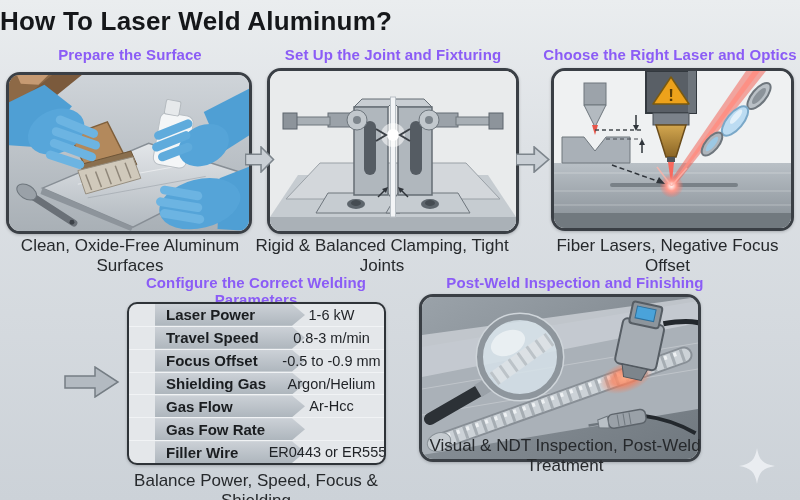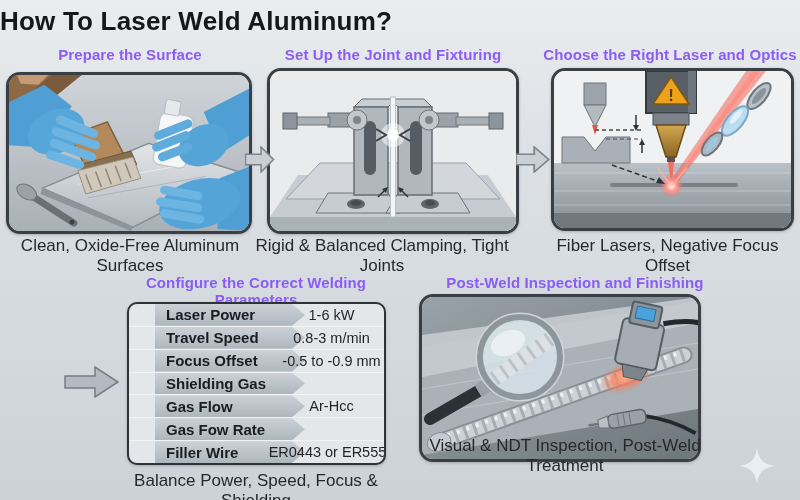--- a/index.html
+++ b/index.html
@@ -278,20 +278,21 @@
   <div class="prow">
     <div class="plabel">Travel Speed</div>
     <div class="pvalue">0.8-3 m/min</div>
   </div>
   <div class="prow">
     <div class="plabel">Focus Offset</div>
     <div class="pvalue">-0.5 to -0.9 mm</div>
   </div>
   <div class="prow">
     <div class="plabel">Shielding Gas</div>
+    <div class="pvalue">Argon/Helium</div>
   </div>
   <div class="prow">
     <div class="plabel">Gas Flow</div>
     <div class="pvalue">Ar-Hcc</div>
   </div>
   <div class="prow">
     <div class="plabel">Gas Fow Rate</div>
   </div>
   <div class="prow">
     <div class="plabel">Filler Wire</div>

